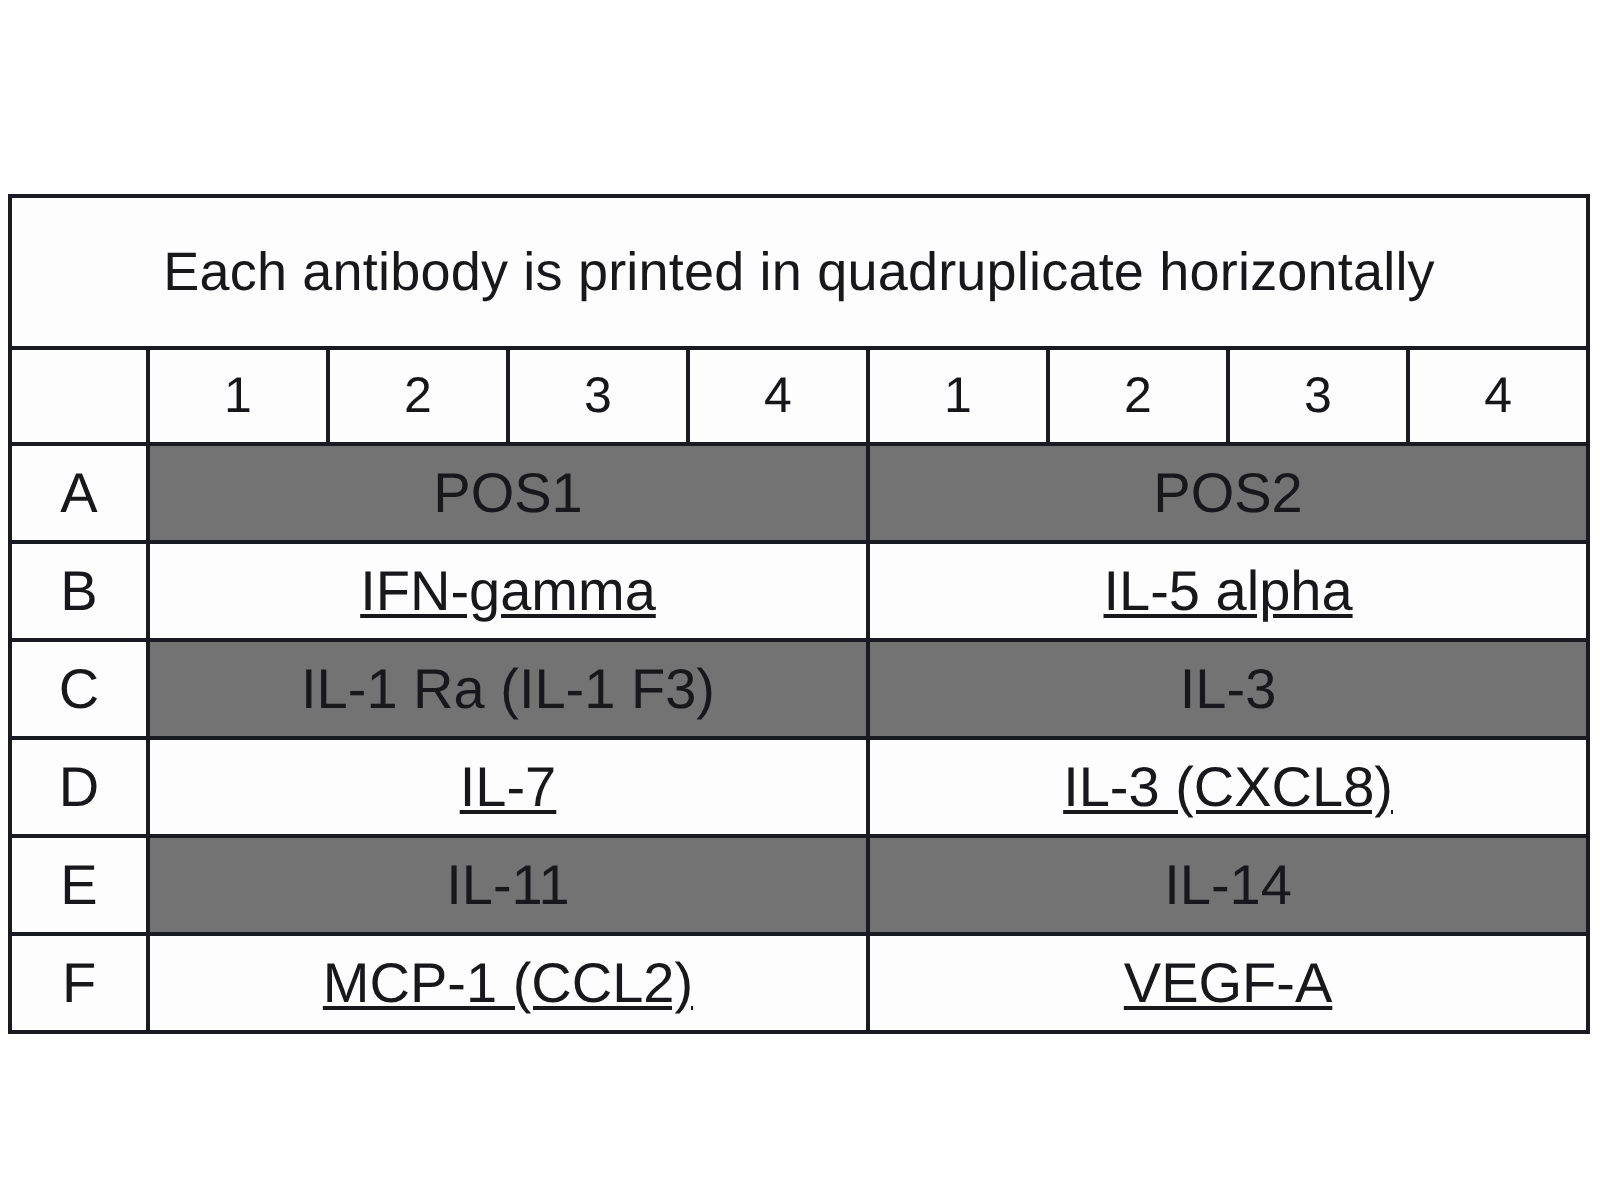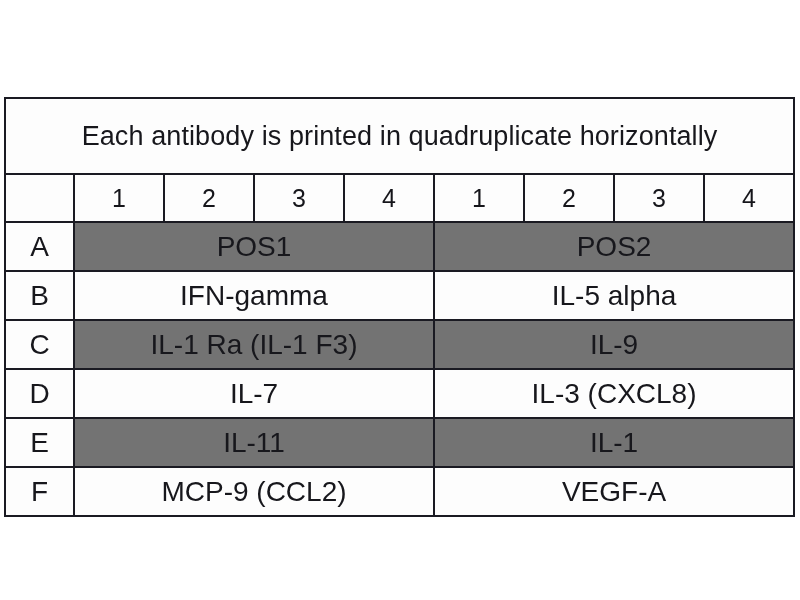--- a/index.html
+++ b/index.html
@@ -81,20 +81,21 @@
     color: #17171c;
     white-space: nowrap;
   }
 
   tr.shaded td.block-cell {
     background: #737373;
   }
 
   tr.unshaded td.block-cell {
     background: #fdfdfd;
+    text-decoration: underline;
   }
 
   
   col.c-label { width: 69px; }
   col.c-num  { width: 90px; }
 </style>
 </head>
 <body>
 
 <div id="array-map-figure">
@@ -135,35 +136,35 @@
 
       <tr class="data-row unshaded">
         <td class="row-label">B</td>
         <td class="block-cell" colspan="4">IFN-gamma</td>
         <td class="block-cell" colspan="4">IL-5 alpha</td>
       </tr>
 
       <tr class="data-row shaded">
         <td class="row-label">C</td>
         <td class="block-cell" colspan="4">IL-1 Ra (IL-1 F3)</td>
-        <td class="block-cell" colspan="4">IL-9</td>
+        <td class="block-cell" colspan="4">IL-3</td>
       </tr>
 
       <tr class="data-row unshaded">
         <td class="row-label">D</td>
         <td class="block-cell" colspan="4">IL-7</td>
         <td class="block-cell" colspan="4">IL-3 (CXCL8)</td>
       </tr>
 
       <tr class="data-row shaded">
         <td class="row-label">E</td>
         <td class="block-cell" colspan="4">IL-11</td>
-        <td class="block-cell" colspan="4">IL-1</td>
+        <td class="block-cell" colspan="4">IL-14</td>
       </tr>
 
       <tr class="data-row unshaded">
         <td class="row-label">F</td>
-        <td class="block-cell" colspan="4">MCP-9 (CCL2)</td>
+        <td class="block-cell" colspan="4">MCP-1 (CCL2)</td>
         <td class="block-cell" colspan="4">VEGF-A</td>
       </tr>
     </tbody>
   </table>
 </div>
 
 </body></html>

